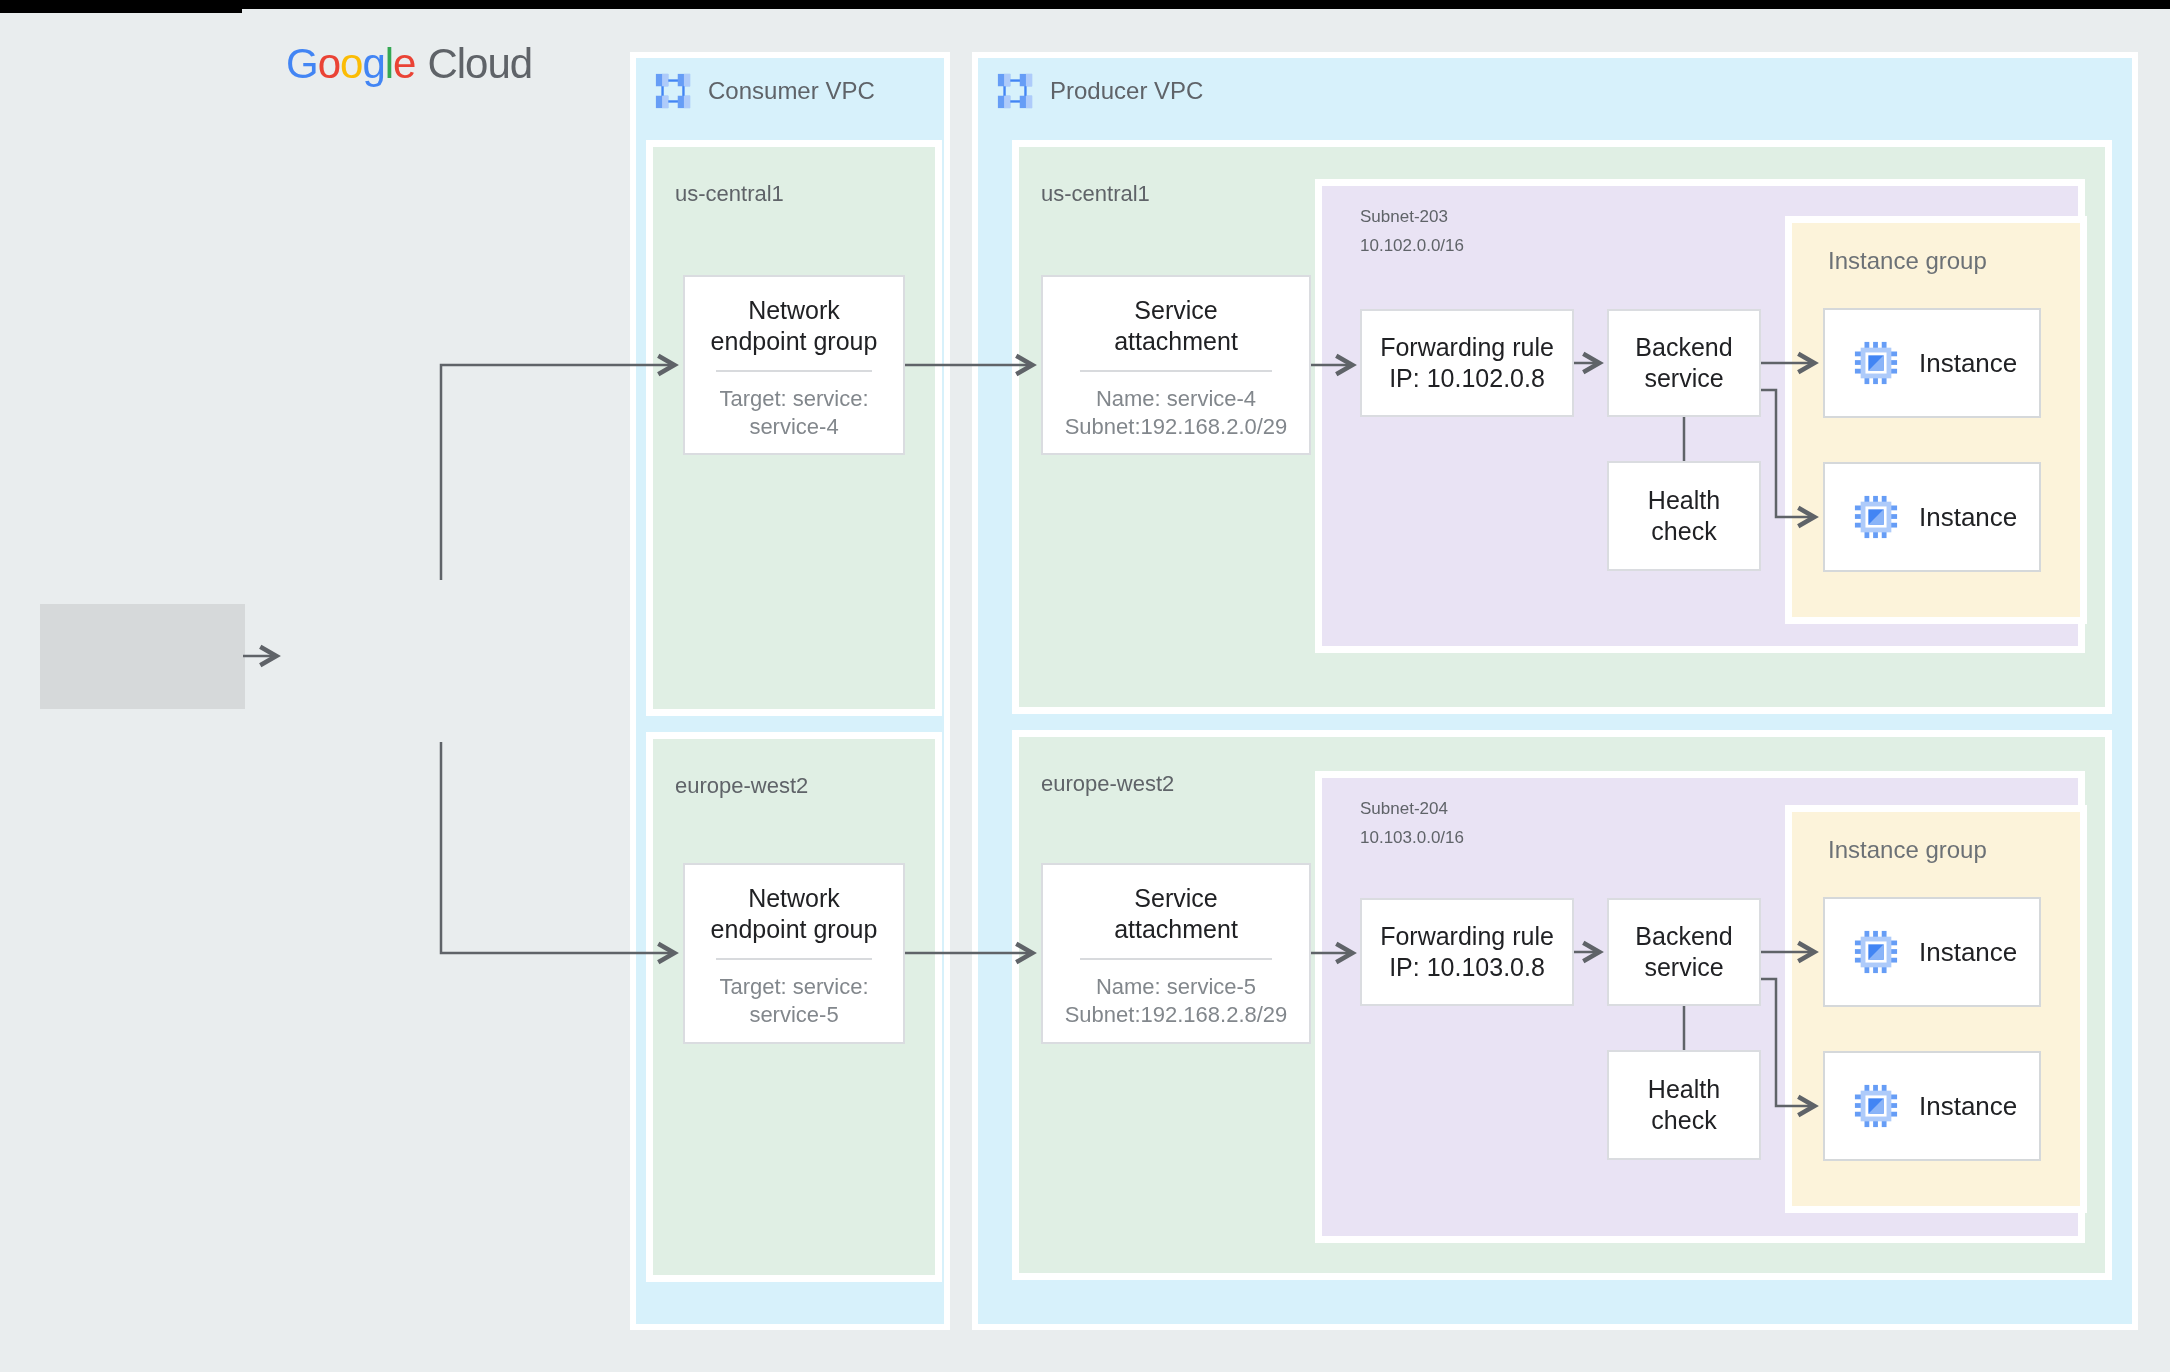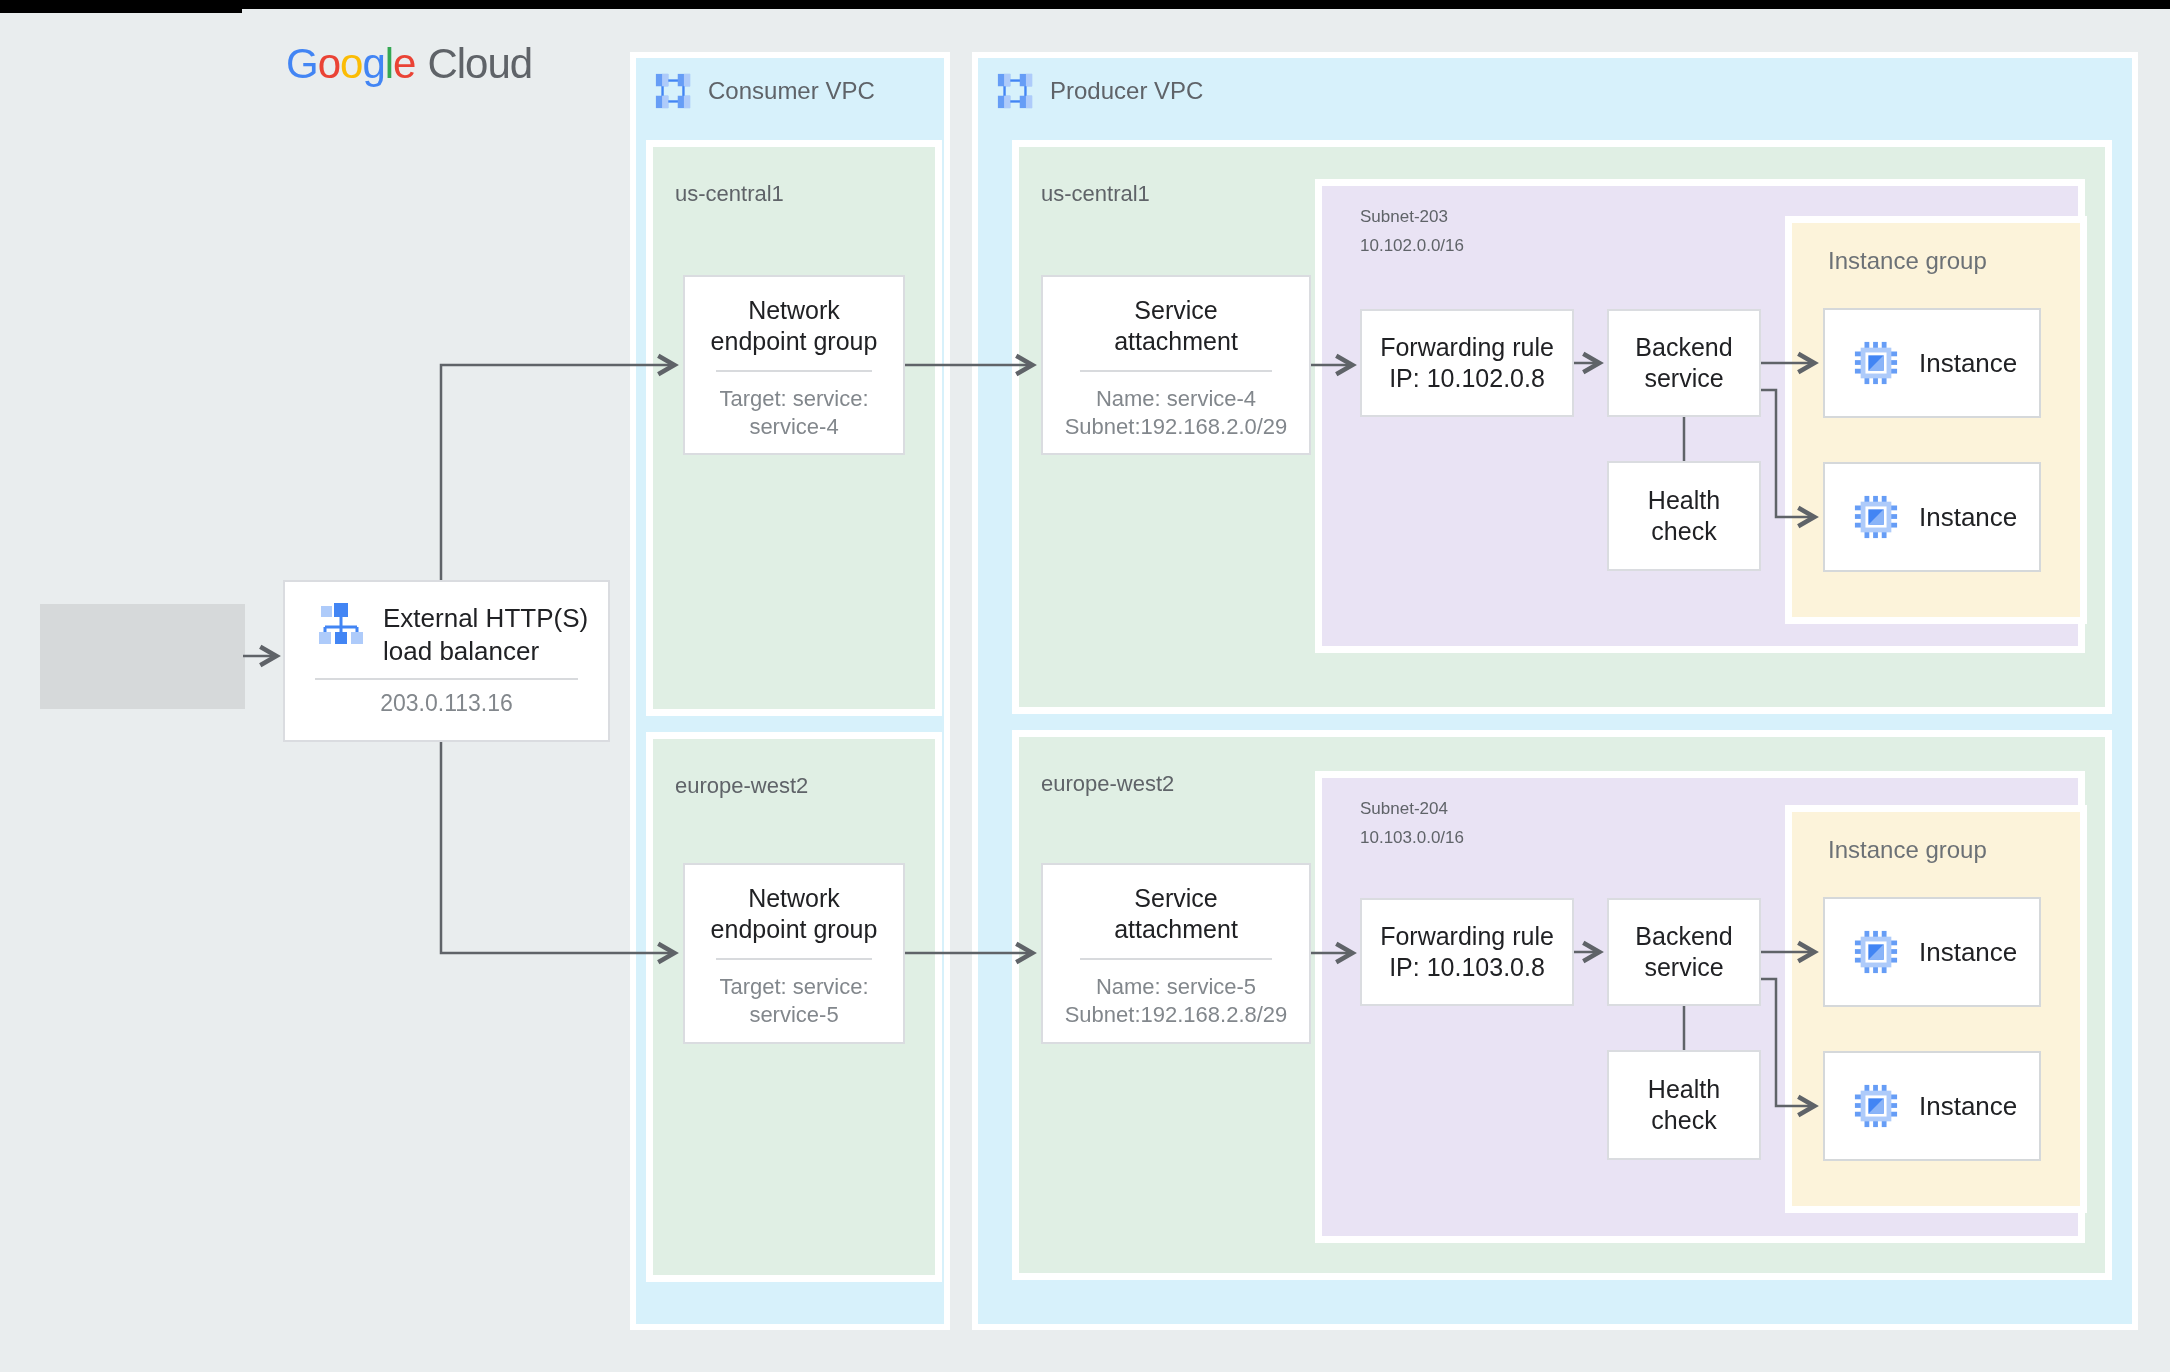--- a/index.html
+++ b/index.html
@@ -42,36 +42,20 @@
 
 <div class="canvas">
 
   <div class="topbar" style="left:0;top:0;width:2170px;height:9px;"></div>
   <div class="topbar" style="left:0;top:0;width:242px;height:13px;"></div>
 
   <div class="logo"><span style="color: rgb(66, 133, 244);">G</span><span style="color: rgb(234, 67, 53);">o</span><span style="color: rgb(251, 188, 5);">o</span><span style="color: rgb(66, 133, 244);">g</span><span style="color: rgb(52, 168, 83);">l</span><span style="color: rgb(234, 67, 53);">e</span><span class="cl">Cloud</span></div>
 
   <div class="net-shadow"></div>
 
-  <div class="node" style="left:283px;top:580px;width:327px;height:162px;">
-    <svg width="48" height="48" viewBox="0 0 48 48" style="position:absolute;left:32px;top:20px;">
-      <rect x="4" y="4" width="11" height="11" fill="#aecbfa"></rect>
-      <rect x="17" y="1" width="14" height="14" fill="#4285f4"></rect>
-      <path d="M24 15 V25 M8 25 H40 M8 25 V30 M24 25 V30 M40 25 V30" stroke="#4285f4" stroke-width="3" fill="none"></path>
-      <rect x="2" y="30" width="12" height="12" fill="#aecbfa"></rect>
-      <rect x="18" y="30" width="12" height="12" fill="#4285f4"></rect>
-      <rect x="34" y="30" width="12" height="12" fill="#aecbfa"></rect>
-    </svg>
-    <div class="lb-title">
-      <div>External HTTP(S)</div>
-      <div>load balancer</div>
-    </div>
-    <div class="lb-sep"></div>
-    <div class="lb-ip">203.0.113.16</div>
-  </div>
 
   <div class="vpc" style="left:630px;top:52px;width:320px;height:1278px;">
     <div class="vpc-head">
       <svg width="38" height="38" viewBox="0 0 40 40">
         <rect x="9" y="9" width="22" height="22" fill="none" stroke="#4285f4" stroke-width="2.5"></rect>
         <g>
           <rect x="2" y="2" width="13" height="13" fill="#669df6"></rect>
             <rect x="8.5" y="2" width="6.5" height="13" fill="#aecbfa"></rect>
           <rect x="25" y="2" width="13" height="13" fill="#669df6"></rect>
             <rect x="31.5" y="2" width="6.5" height="13" fill="#aecbfa"></rect>

